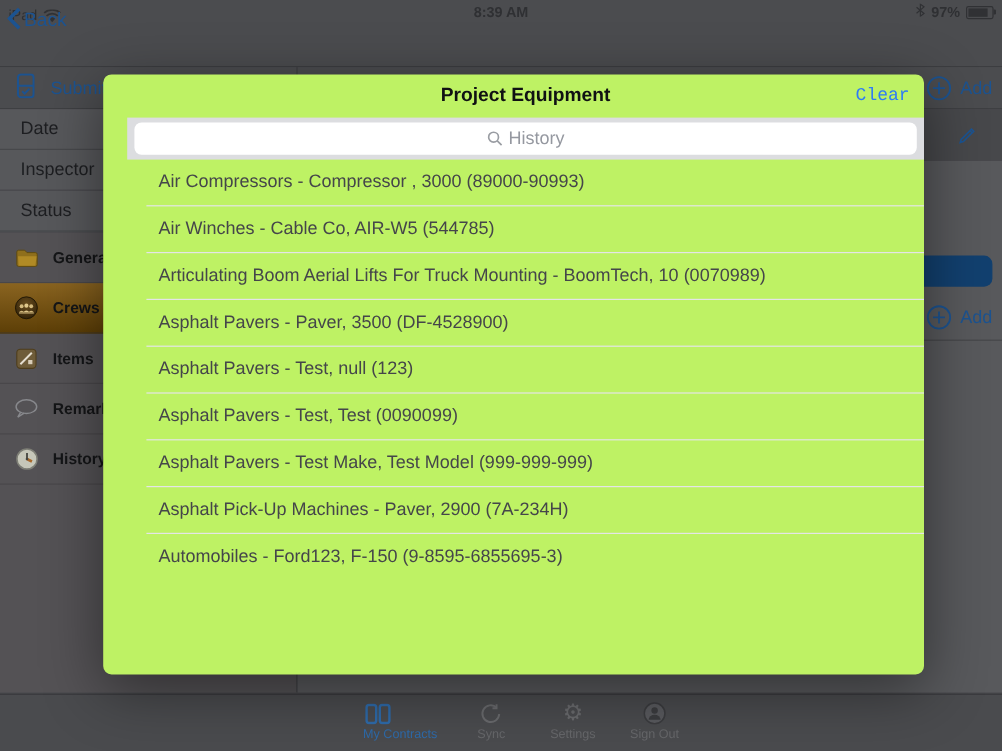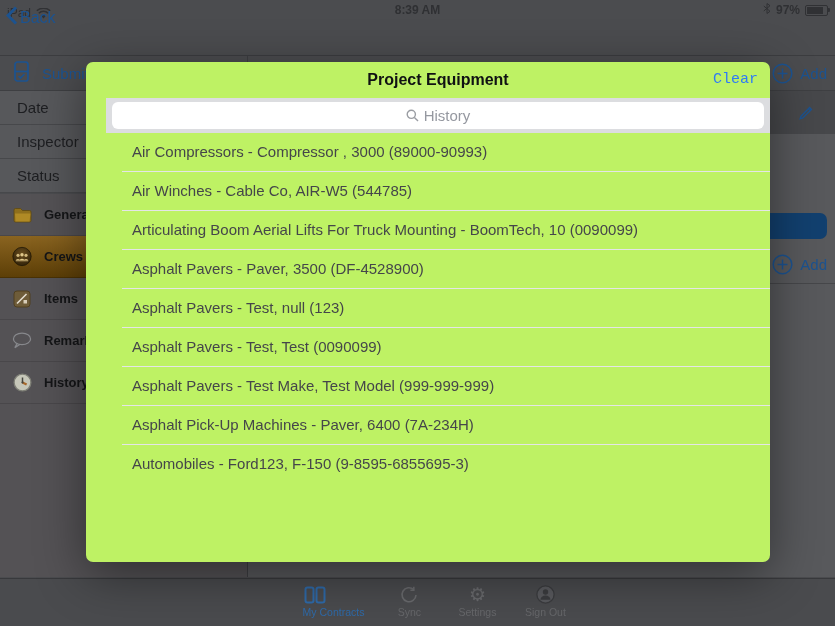--- a/index.html
+++ b/index.html
@@ -282,23 +282,23 @@
               <circle cx="5.3" cy="5.3" r="4.1" fill="none" stroke="#9a9da3" stroke-width="1.4"></circle>
               <line x1="8.4" y1="8.4" x2="12" y2="12" stroke="#9a9da3" stroke-width="1.4"></line>
             </svg>
         </span>
         <span class="ph">History</span>
       </div>
     </div>
     <div>
       <div class="eq-row">Air Compressors - Compressor , 3000 (89000-90993)</div>
       <div class="eq-row">Air Winches - Cable Co, AIR-W5 (544785)</div>
-      <div class="eq-row">Articulating Boom Aerial Lifts For Truck Mounting - BoomTech, 10 (0090099)</div>
+      <div class="eq-row">Articulating Boom Aerial Lifts For Truck Mounting - BoomTech, 10 (0070989)</div>
       <div class="eq-row">Asphalt Pavers - Paver, 3500 (DF-4528900)</div>
       <div class="eq-row">Asphalt Pavers - Test, null (123)</div>
       <div class="eq-row">Asphalt Pavers - Test, Test (0090099)</div>
       <div class="eq-row">Asphalt Pavers - Test Make, Test Model (999-999-999)</div>
-      <div class="eq-row">Asphalt Pick-Up Machines - Paver, 6400 (7A-234H)</div>
+      <div class="eq-row">Asphalt Pick-Up Machines - Paver, 2900 (7A-234H)</div>
       <div class="eq-row">Automobiles - Ford123, F-150 (9-8595-6855695-3)</div>
     </div>
   </div>
 
 </div>
 
 </body></html>

